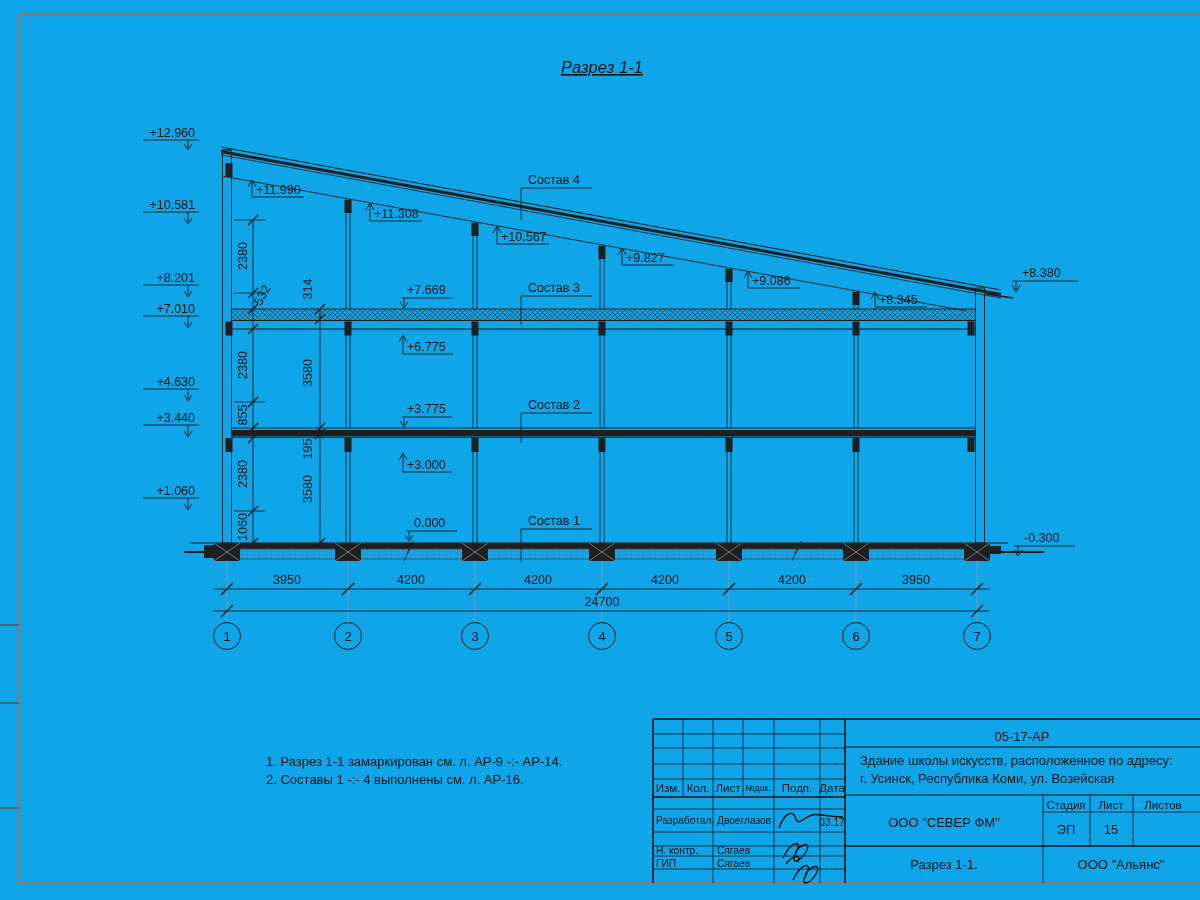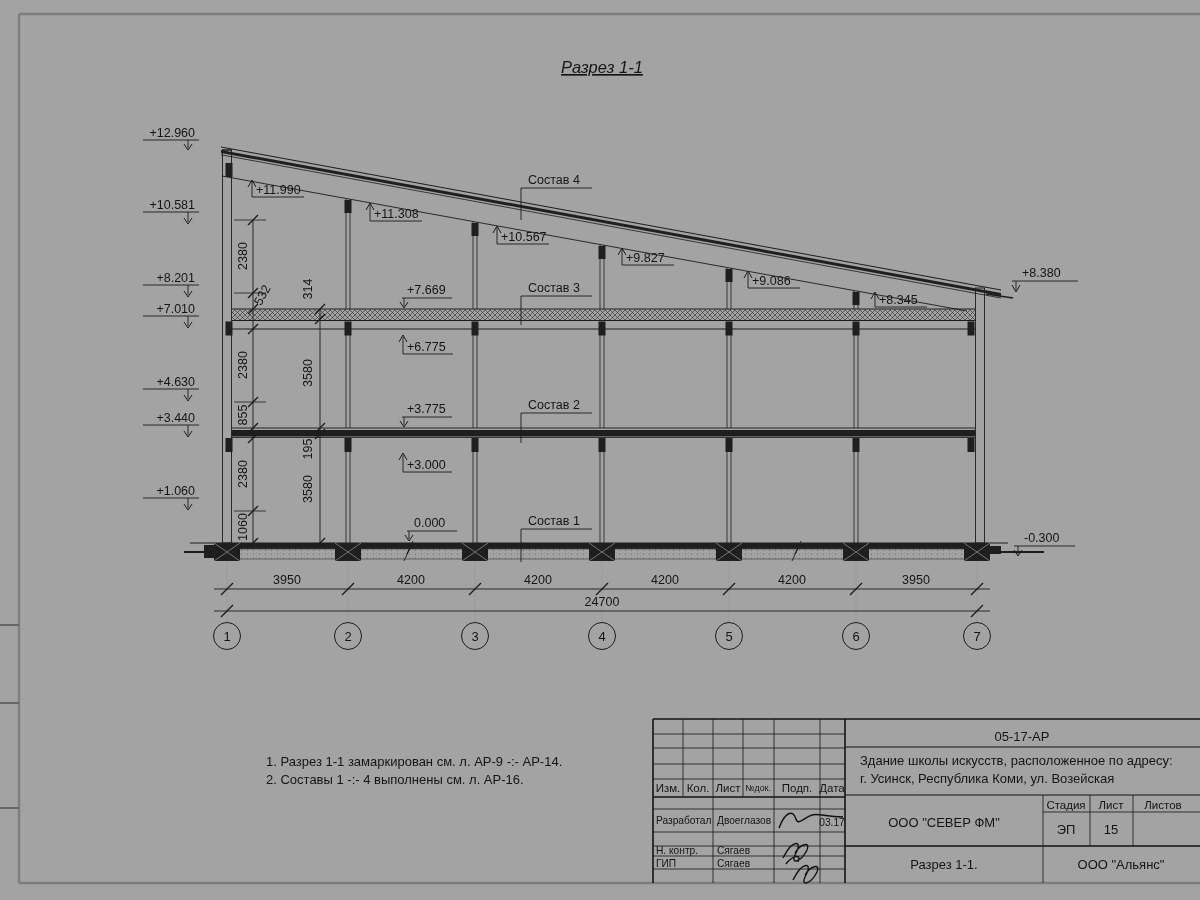--- a/index.html
+++ b/index.html
@@ -1,16 +1,16 @@
 <!DOCTYPE html>
 <html><head>
 <meta charset="utf-8">
 <style>
   html,body{margin:0;padding:0;background:#fdfdfd;}
-  #sheet{position:relative;width:1200px;height:900px;background:#a3a3a3;overflow:hidden;
+  #sheet{position:relative;width:1200px;height:900px;background:#0ea5e9;overflow:hidden;
          font-family:"Liberation Sans", sans-serif;}
   svg text{font-family:"Liberation Sans", sans-serif;fill:#151515;}
   .s1{stroke:#1c1c1c;stroke-width:1;fill:none}
   .s08{stroke:#1c1c1c;stroke-width:.8;fill:none}
   .s09{stroke:#1c1c1c;stroke-width:.9;fill:none}
   .s12{stroke:#1c1c1c;stroke-width:1.2;fill:none}
   .s14{stroke:#1c1c1c;stroke-width:1.4;fill:none}
   .s18{stroke:#1c1c1c;stroke-width:1.8;fill:none}
   .sgrid{stroke:#9a9a9a;stroke-width:.8;fill:none}
   .sframe{stroke:#7e7e7e;stroke-width:2.4;fill:none}

